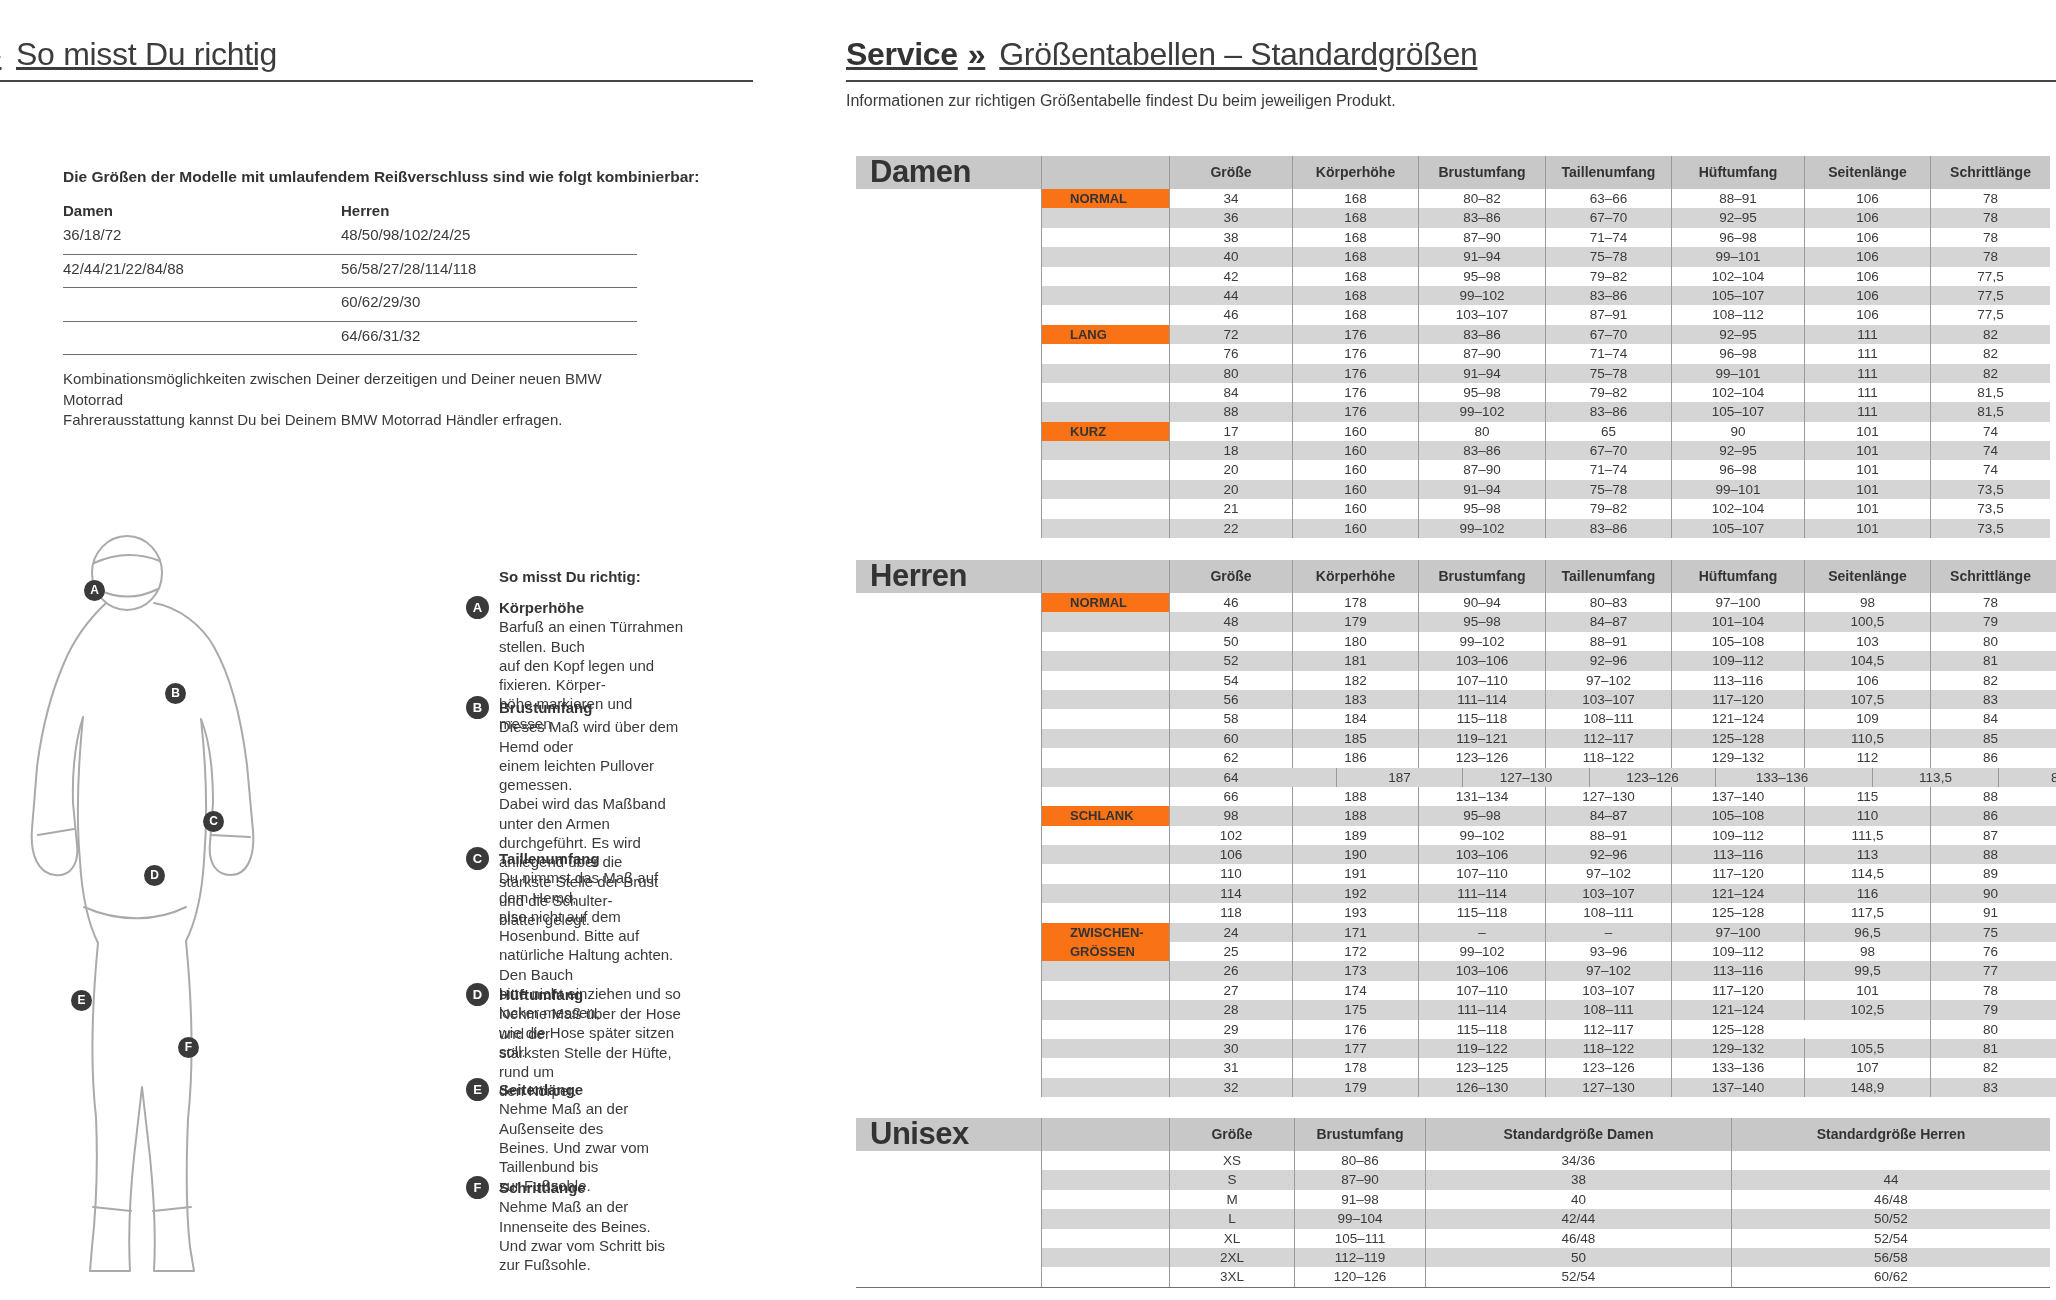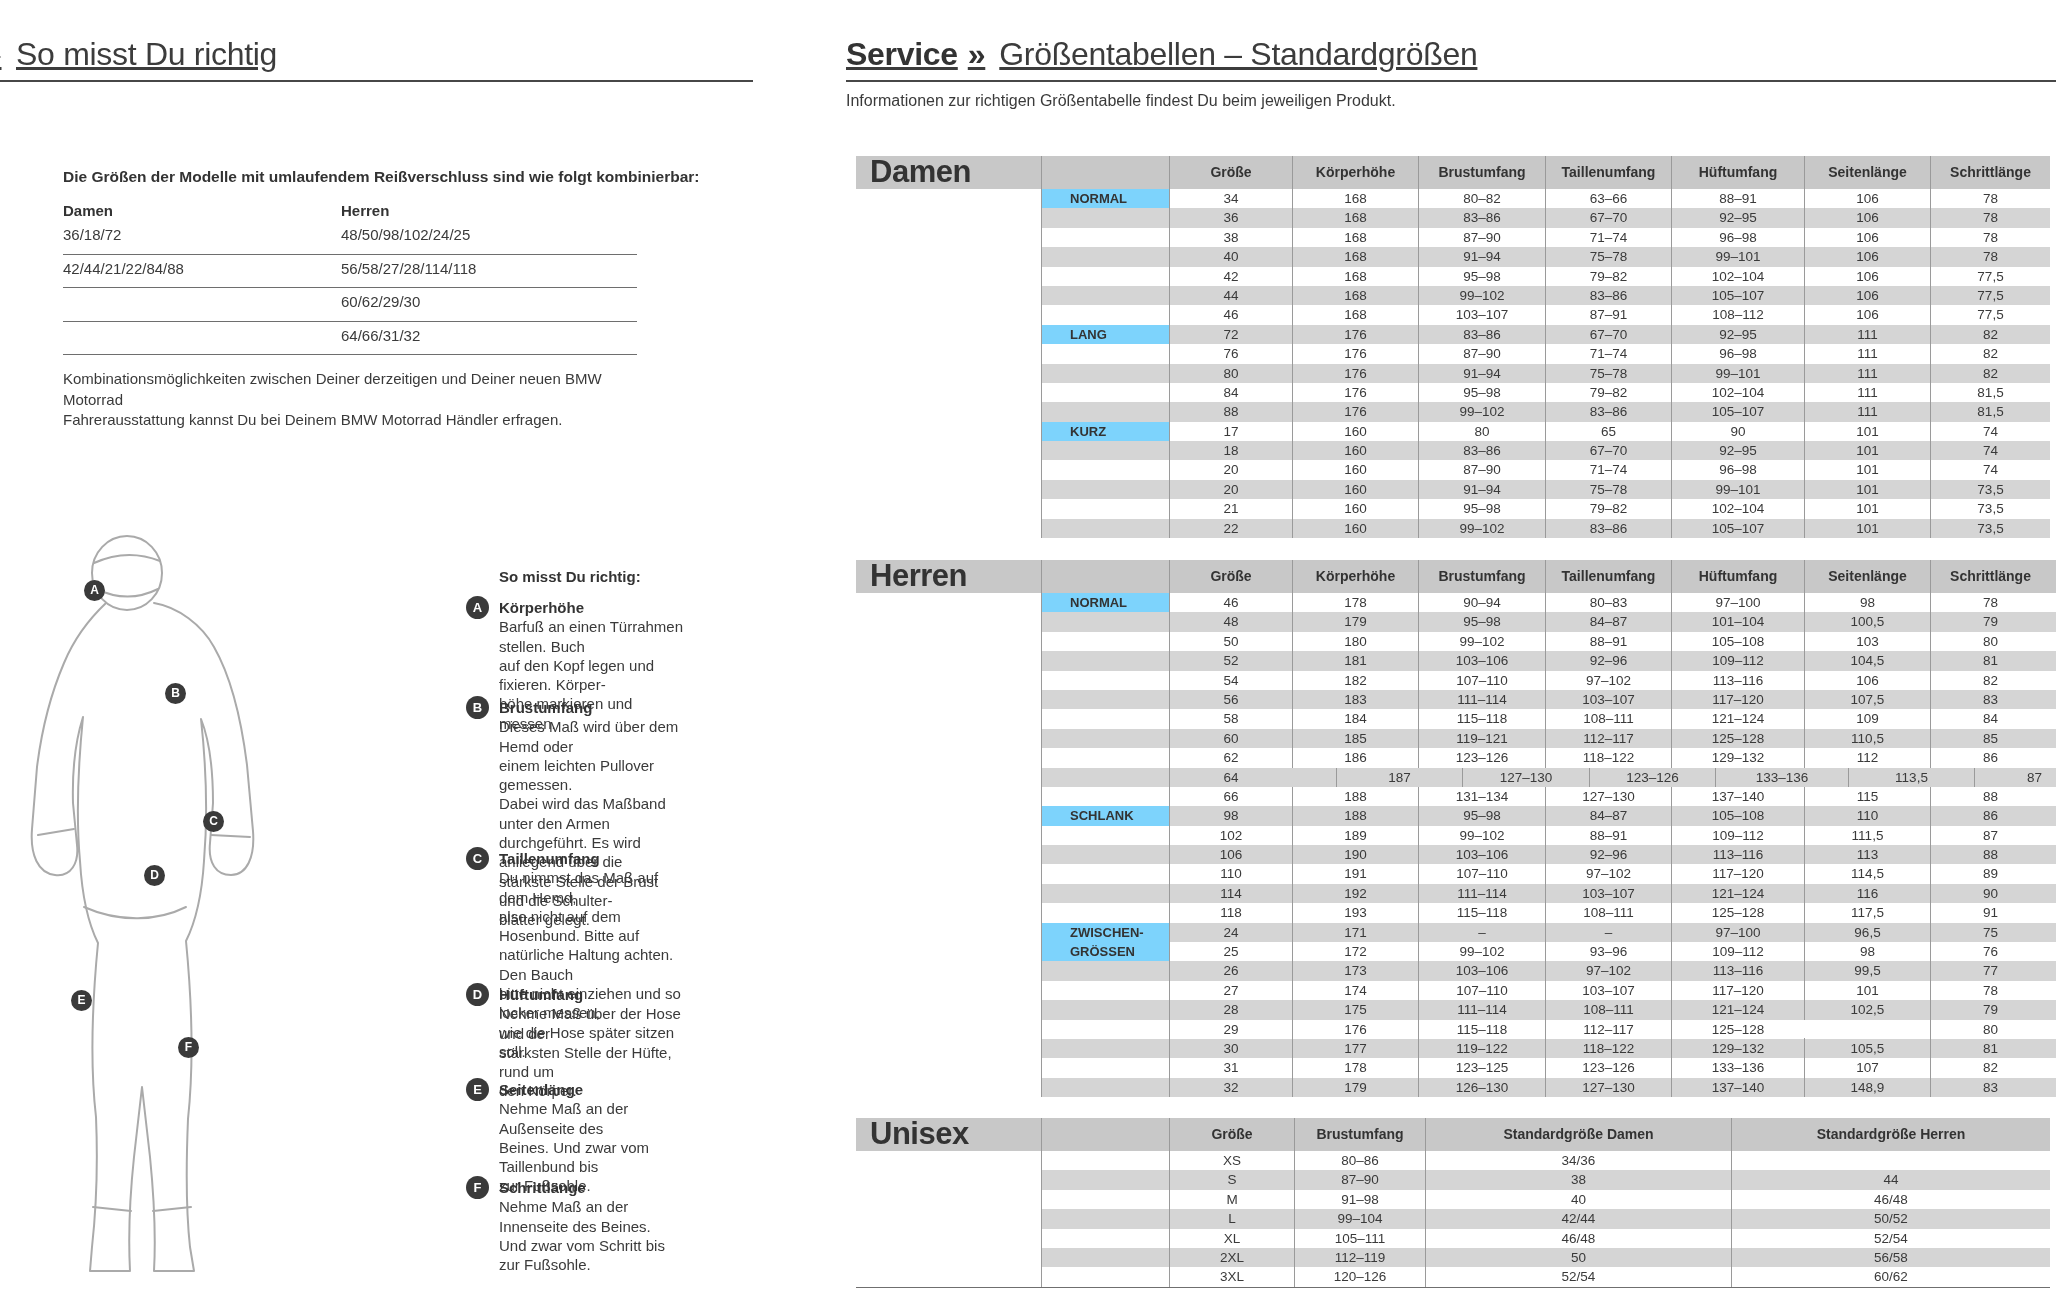--- a/index.html
+++ b/index.html
@@ -38,21 +38,21 @@
   .trow{display:flex;height:19.4px;}
   .trow.odd{background:#d5d5d5;}
   .cell{box-sizing:border-box;border-left:1px solid #9a9a9a;text-align:center;
         font-size:13.5px;line-height:19.4px;color:#3a3a3a;overflow:hidden;white-space:nowrap;}
   .cell.first{border-left:none;}
   .hcell{font-weight:700;line-height:33px;font-size:14px;color:#333;}
   .biglabel{font-size:31px;font-weight:700;color:#333;text-align:left;padding-left:14px;
             line-height:31px;letter-spacing:-0.5px;}
   .labelcol{background:#fff;}
   .groupcell{font-weight:700;font-size:13px;text-align:left;padding-left:10px;color:#333;}
-  .groupcell.labeled{background:#7dd3fc;padding-left:28px;}
+  .groupcell.labeled{background:#f97316;padding-left:28px;}
   
   svg{display:block;}
 </style>
 </head>
 <body>
 
 <span class="abs page-title" style="left:-16px;top:36px;">»</span>
 <h1 class="abs page-title" style="left:16px;top:36px;margin:0;">So misst Du richtig</h1>
 <div class="abs rule" style="left:0;top:80px;width:753px;"></div>
 
@@ -519,21 +519,21 @@
         <div class="cell" style="width: 120px;">86</div>
       </div>
       <div class="trow odd">
         <div class="cell first labelcol" style="width: 185px;"></div>
         <div class="cell groupcell" style="width: 128px;"></div>
         <div class="cell" style="width: 123px;">64</div>
         <div class="cell" style="width: 126px; margin-left: 44px;">187</div>
         <div class="cell" style="width: 127px;">127–130</div>
         <div class="cell" style="width: 126px;">123–126</div>
         <div class="cell" style="width: 133px;">133–136</div>
-        <div class="cell" style="width: 126px;">113,5</div>
+        <div class="cell" style="width: 126px; margin-left: 24px;">113,5</div>
         <div class="cell" style="width: 120px;">87</div>
       </div>
       <div class="trow">
         <div class="cell first labelcol" style="width: 185px;"></div>
         <div class="cell groupcell" style="width: 128px;"></div>
         <div class="cell" style="width: 123px;">66</div>
         <div class="cell" style="width: 126px;">188</div>
         <div class="cell" style="width: 127px;">131–134</div>
         <div class="cell" style="width: 126px;">127–130</div>
         <div class="cell" style="width: 133px;">137–140</div>

